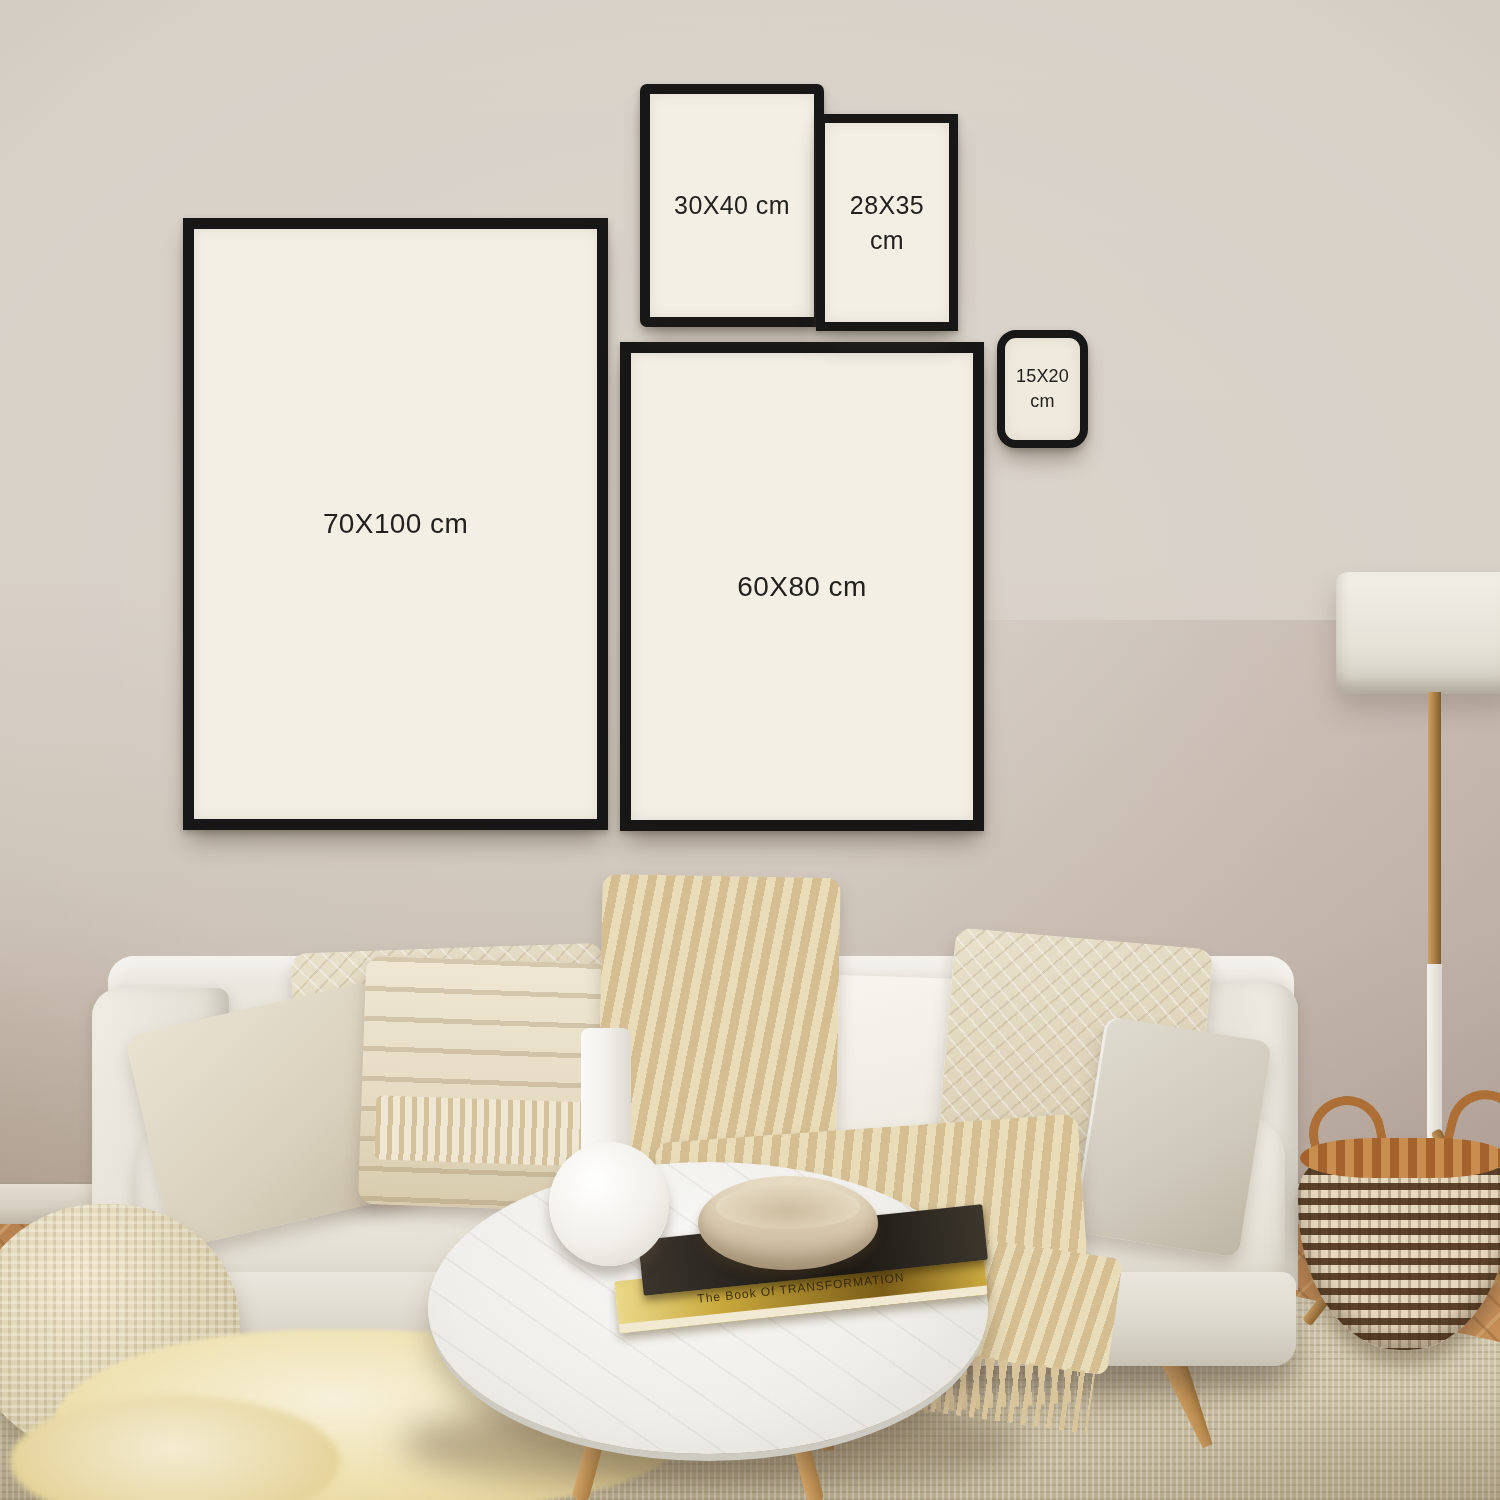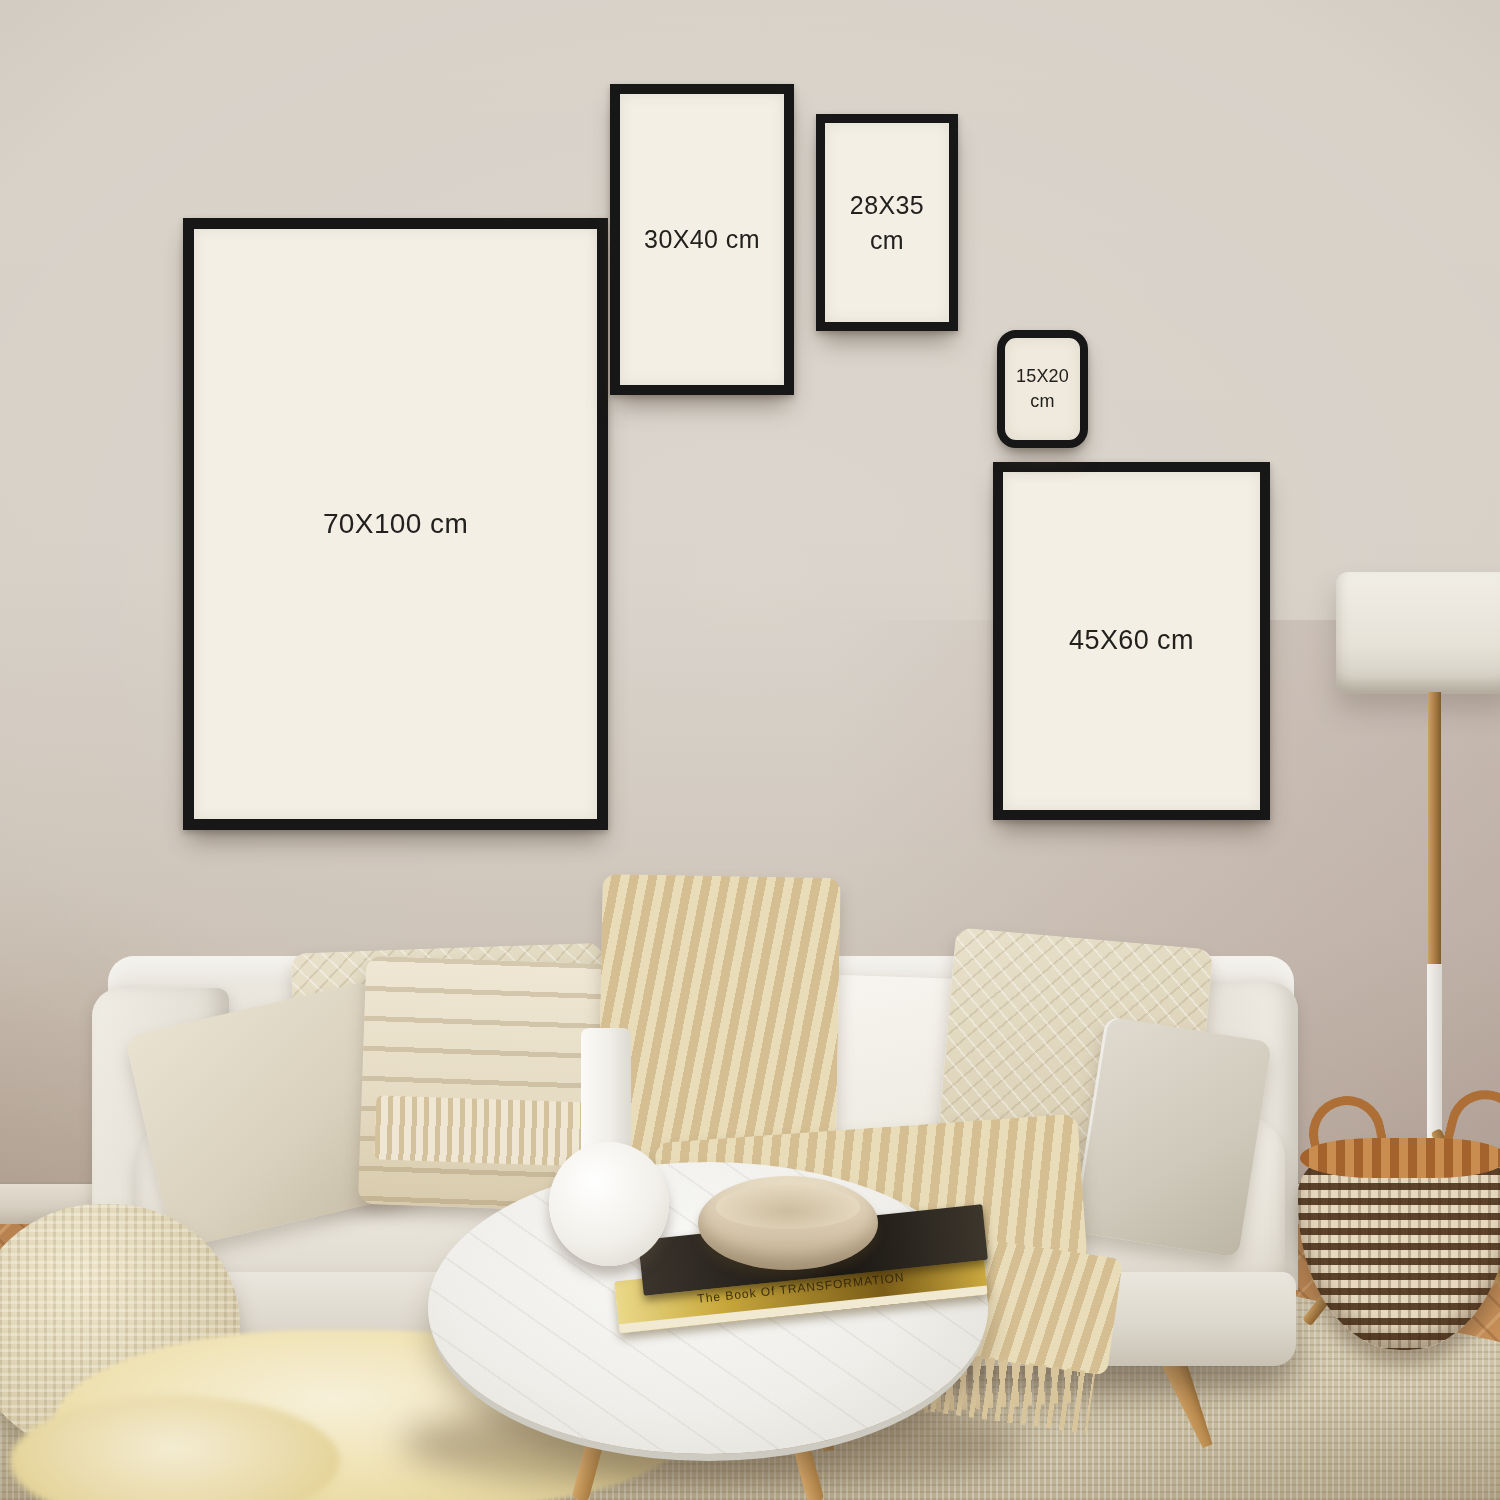--- a/index.html
+++ b/index.html
@@ -47,21 +47,21 @@
 
   
   .frame{background:#f3efe5;border-style:solid;border-color:#171717;
       box-shadow:0 16px 22px -6px rgba(70,58,45,.45),0 3px 6px rgba(70,58,45,.30),
                  inset 0 0 14px rgba(90,80,60,.10);}
   .frame .frame-label{position:absolute;inset:0;display:flex;align-items:center;justify-content:center;
       text-align:center;color:#22211e;line-height:1.4;letter-spacing:.4px;}
   .f1{left:183px;top:218px;width:425px;height:612px;border-width:11px;}
   .f2{left:620px;top:342px;width:364px;height:489px;border-width:11px;}
   .f3{left:993px;top:462px;width:277px;height:358px;border-width:10px;}
-  .f4{left:610px;top:84px;width:184px;height:311px;border-width:10px;}
+  .f4{left:640px;top:84px;width:184px;height:243px;border-width:10px;border-radius:7px;}
   .f5{left:816px;top:114px;width:142px;height:217px;border-width:9px;padding-left:25px;}
   .f6{left:997px;top:330px;width:91px;height:118px;border-width:8px;background:#efeadd;border-radius:19px;}
   .f1 .frame-label,.f2 .frame-label{font-size:28px;text-align:center;}
   .f3 .frame-label{font-size:27px;}
   .f4 .frame-label{font-size:25px;}
   .f5 .frame-label{font-size:25px;padding:0 30px;}
   .f6 .frame-label{font-size:18px;padding:0 8px;letter-spacing:.2px;}
 
   
   .sofa-back{left:108px;top:956px;width:1186px;height:262px;border-radius:26px 26px 0 0;
@@ -201,22 +201,22 @@
 
   <div class="baseboard"></div>
   <div class="floor"></div>
   <div class="rug"></div>
   <div class="rug-shade"></div>
   <div class="sofa-floor-shadow"></div>
 
   <div class="frame f1">
     <div class="frame-label">70X100 cm</div>
   </div>
-  <div class="frame f3">
-    <div class="frame-label">45X60 cm</div>
+  <div class="frame f2">
+    <div class="frame-label">60X80 cm</div>
   </div>
   <div class="frame f4">
     <div class="frame-label">30X40 cm</div>
   </div>
   <div class="frame f5">
     <div class="frame-label">28X35 cm</div>
   </div>
   <div class="frame f6">
     <div class="frame-label">15X20 cm</div>
   </div>

